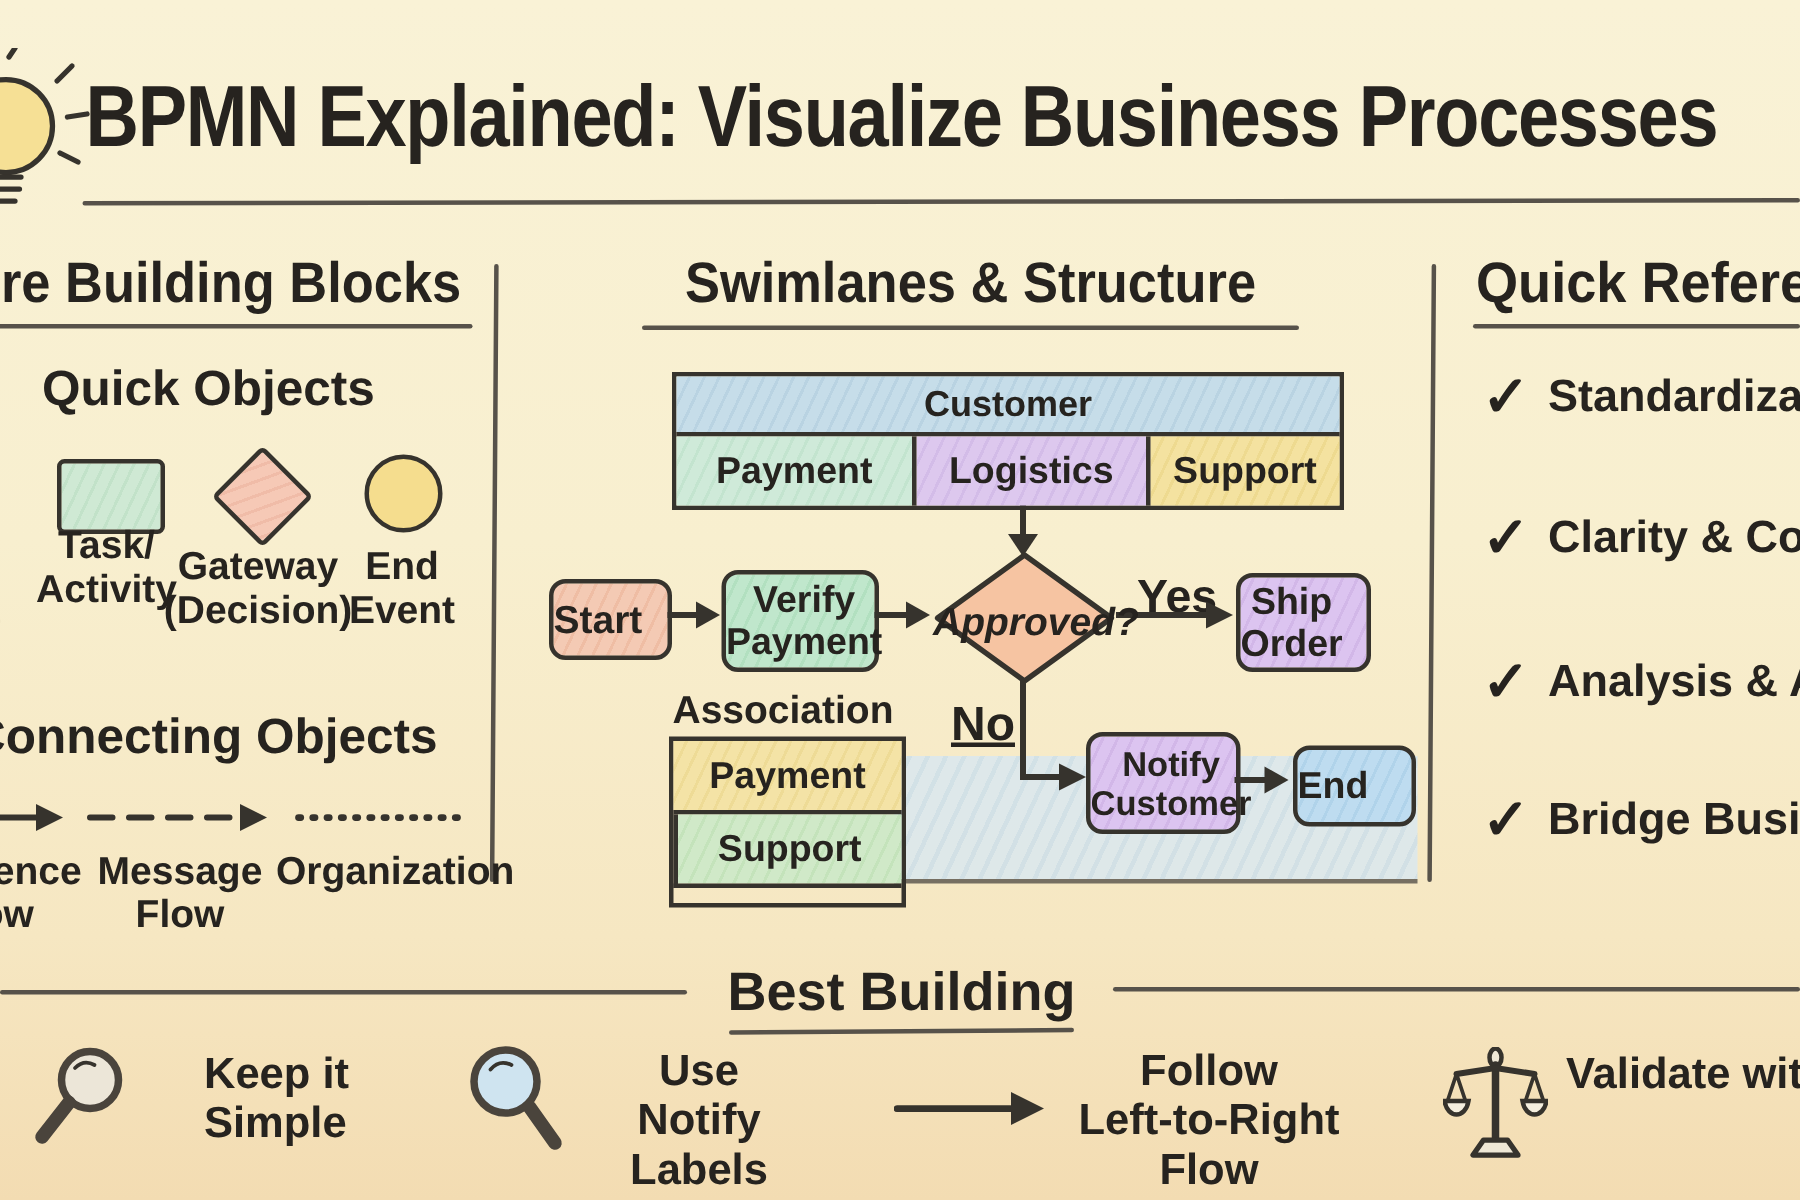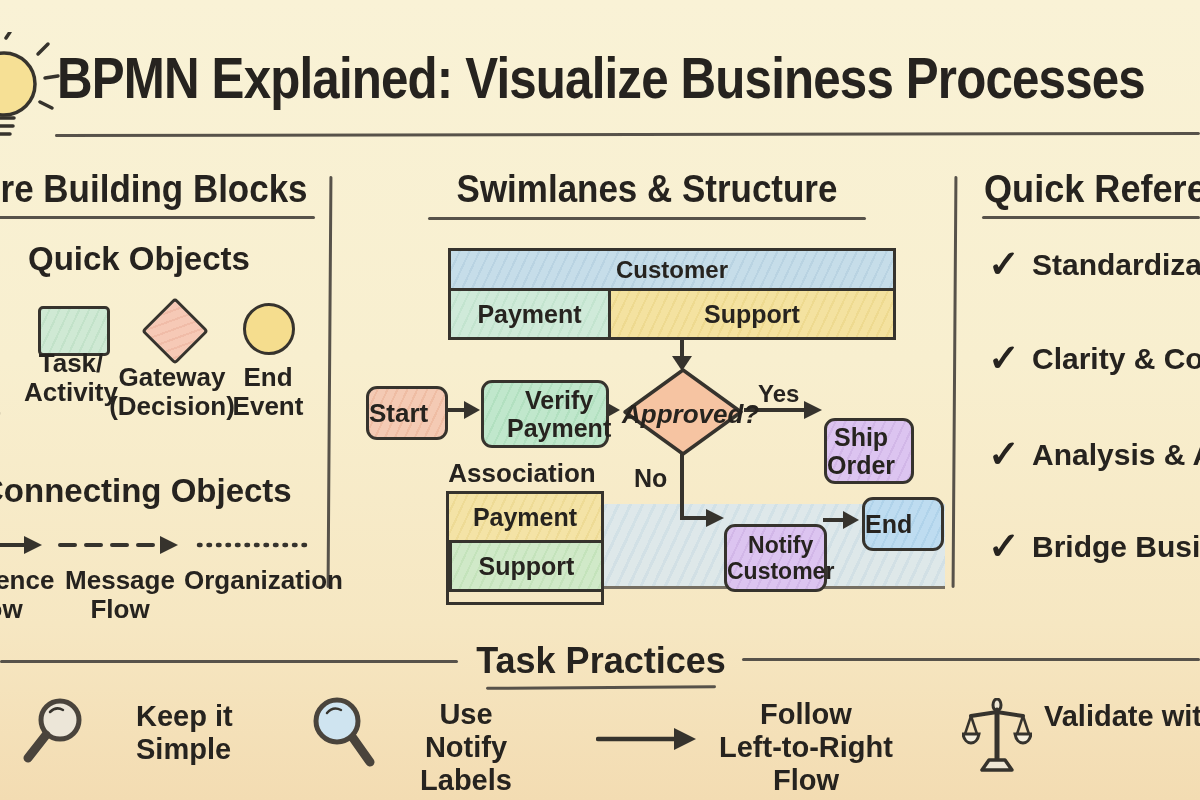--- a/index.html
+++ b/index.html
@@ -26,21 +26,21 @@
   .hatch-task{background:repeating-linear-gradient(115deg,#cfe9d4 0 7px,#c2e2c9 7px 9px);}
   .hatch-gateway{background:repeating-linear-gradient(115deg,#f6c9b6 0 7px,#f0bca8 7px 9px);}
   .hatch-poolblue{background:repeating-linear-gradient(115deg,#c6dde9 0 7px,#b9d3e2 7px 9px);}
   .hatch-lanegreen{background:repeating-linear-gradient(115deg,#cfead9 0 7px,#c3e4cf 7px 9px);}
   .hatch-lanepurple{background:repeating-linear-gradient(115deg,#ddc8ee 0 7px,#d3bce8 7px 9px);}
   .hatch-laneyellow{background:repeating-linear-gradient(115deg,#f4e2a0 0 7px,#eeda90 7px 9px);}
   .hatch-orgyellow{background:repeating-linear-gradient(115deg,#f4e3a6 0 7px,#eedb96 7px 9px);}
   .hatch-orggreen{background:repeating-linear-gradient(115deg,#d0e9c8 0 7px,#c4e3bb 7px 9px);}
   .hatch-start{background:repeating-linear-gradient(115deg,#f4cab4 0 7px,#efbda4 7px 9px);}
   .hatch-verify{background:repeating-linear-gradient(115deg,#c0e7cc 0 7px,#b2e0c0 7px 9px);}
-  .hatch-purple{background:repeating-linear-gradient(115deg,#dcc4f0 0 7px,#d2b7e8 7px 9px);margin-top:36px;}
+  .hatch-purple{background:repeating-linear-gradient(115deg,#dcc4f0 0 7px,#d2b7e8 7px 9px);}
   .hatch-endblue{background:repeating-linear-gradient(115deg,#bedcf0 0 7px,#b0d3ea 7px 9px);}
   .hatch-band{background:repeating-linear-gradient(115deg,#d9e8f3 0 8px,#cadfee 8px 11px);}
   svg .stroke{stroke:#36332d;fill:none;stroke-linecap:round;}
   svg .fillink{fill:#36332d;stroke:none;}
 </style>
 </head>
 <body>
 
 <svg class="abs" style="left:-34px;top:32px;" width="94" height="120" viewBox="0 0 94 120">
   <line class="stroke" x1="72" y1="22" x2="82" y2="12" stroke-width="3.5"></line>
@@ -99,62 +99,65 @@
 <div class="abs rule" style="left:428px;top:217px;width:438px;"></div>
 
 <div class="abs pool" style="left:448px;top:248px;width:442px;">
   <div class="hdr hatch-poolblue" style="height:37px;">
     <span style="font-size:24px;">Customer</span>
   </div>
   <div class="lanerow" style="height:46px;">
     <div class="lane hatch-lanegreen" style="width:157px;">
       <span style="font-size:25px;">Payment</span>
     </div>
+    <div class="lane hatch-lanepurple" style="width:153px;">
+      <span style="font-size:25px;">Logistics</span>
+    </div>
     <div class="lane hatch-laneyellow" style="flex:1;">
       <span style="font-size:25px;">Support</span>
     </div>
   </div>
 </div>
 
 <svg class="abs" style="left:666px;top:334px;" width="32" height="38" viewBox="0 0 32 38">
   <line class="stroke" x1="16" y1="0" x2="16" y2="24" stroke-width="4"></line>
   <polygon class="fillink" points="6,22 26,22 16,37"></polygon>
 </svg>
 
 <div class="abs hatch-band" style="left:596px;top:504px;width:349px;height:82px;z-index:1;border-bottom:3px solid #57524a;opacity:.8;"></div>
 
 <div class="abs node hatch-start" style="left:366px;top:386px;width:76px;height:48px;">
   <span style="font-size:26px;">Start</span>
 </div>
 <svg class="abs" style="left:444px;top:398px;" width="38" height="24" viewBox="0 0 38 24">
   <line class="stroke" x1="0" y1="12" x2="22" y2="12" stroke-width="4"></line>
     <polygon class="fillink" points="20,3 20,21 36,12"></polygon>
 </svg>
-<div class="abs node hatch-verify ml center" style="left:481px;top:380px;width:99px;height:62px;padding-left:23px;">
+<div class="abs node hatch-verify ml center" style="left:481px;top:380px;width:99px;height:62px;">
   <span class="ml" style="font-size:25px;">Verify
 Payment</span>
 </div>
 <svg class="abs" style="left:582px;top:398px;" width="40" height="24" viewBox="0 0 40 24">
   <line class="stroke" x1="0" y1="12" x2="24" y2="12" stroke-width="4"></line>
     <polygon class="fillink" points="22,3 22,21 38,12"></polygon>
 </svg>
 <svg class="abs" style="left:622px;top:367px;z-index:2;" width="122" height="90" viewBox="0 0 122 90">
   <polygon points="61,3 119,45 61,87 3,45" fill="#f6c4a2" stroke="#36332d" stroke-width="3.5" stroke-linejoin="round"></polygon>
 </svg>
 <div class="abs center" style="left:622px;top:399px;width:122px;font-size:26px;z-index:3;font-style:italic;">Approved?</div>
-<div class="abs" style="left:758px;top:380px;font-size:24px;">Yes</div>
+<div class="abs" style="left:758px;top:380px;font-size:31px;">Yes</div>
 <svg class="abs" style="left:744px;top:398px;" width="80" height="24" viewBox="0 0 80 24">
   <line class="stroke" x1="0" y1="12" x2="62" y2="12" stroke-width="4"></line>
     <polygon class="fillink" points="60,3 60,21 78,12"></polygon>
 </svg>
 <div class="abs node hatch-purple" style="left:824px;top:382px;width:84px;height:60px;">
   <span class="ml center" style="font-size:25px;">Ship
 Order</span>
 </div>
-<div class="abs" style="left:634px;top:464px;font-size:25px;">No</div>
+<div class="abs" style="left:634px;top:464px;font-size:32px;text-decoration:underline;">No</div>
 <svg class="abs" style="left:666px;top:454px;z-index:2;" width="62" height="82" viewBox="0 0 62 82">
   <path class="stroke" d="M16,0 V64 H42" stroke-width="4"></path>
   <polygon class="fillink" points="40,55 40,73 58,64"></polygon>
 </svg>
 <div class="abs node hatch-purple" style="left:724px;top:488px;width:97px;height:62px;">
   <span class="ml center" style="font-size:23px;">Notify
 Customer</span>
 </div>
 <svg class="abs" style="left:823px;top:508px;z-index:2;" width="38" height="24" viewBox="0 0 38 24">
   <line class="stroke" x1="0" y1="12" x2="22" y2="12" stroke-width="4"></line>
@@ -189,21 +192,21 @@
 <span class="abs" style="left:988px;top:432px;font-size:38px;">✓</span>
 <div class="abs ml nowrap" style="left:1032px;top:438px;font-size:30px;">Analysis &amp;
 Automation</div>
 
 <span class="abs" style="left:988px;top:524px;font-size:38px;">✓</span>
 <div class="abs ml nowrap" style="left:1032px;top:530px;font-size:30px;">Bridge Business
 &amp; IT</div>
 
 <div class="abs rule" style="left:0;top:660px;width:458px;"></div>
 <div class="abs rule" style="left:742px;top:658px;width:458px;"></div>
-<div class="abs center nowrap" style="left:462px;top:640px;width:278px;font-size:36px;">Task Practices</div>
+<div class="abs center nowrap" style="left:462px;top:640px;width:278px;font-size:36px;">Best Building</div>
 <div class="abs rule" style="left:486px;top:686px;width:230px;transform:rotate(-.4deg);"></div>
 
 <svg class="abs" style="left:16px;top:694px;" width="72" height="76" viewBox="0 0 72 76">
   <circle cx="44" cy="26" r="19" fill="#ece6d8" stroke="#4a443c" stroke-width="5"></circle>
   <path class="stroke" d="M34,18 q6,-6 13,-2" stroke-width="2.5" stroke="#fff"></path>
   <line x1="30" y1="41" x2="12" y2="64" stroke="#4a443c" stroke-width="9" stroke-linecap="round"></line>
 </svg>
 <div class="abs ml" style="left:96px;top:700px;font-size:29px;margin-left:40px;">Keep it
 Simple</div>
 

